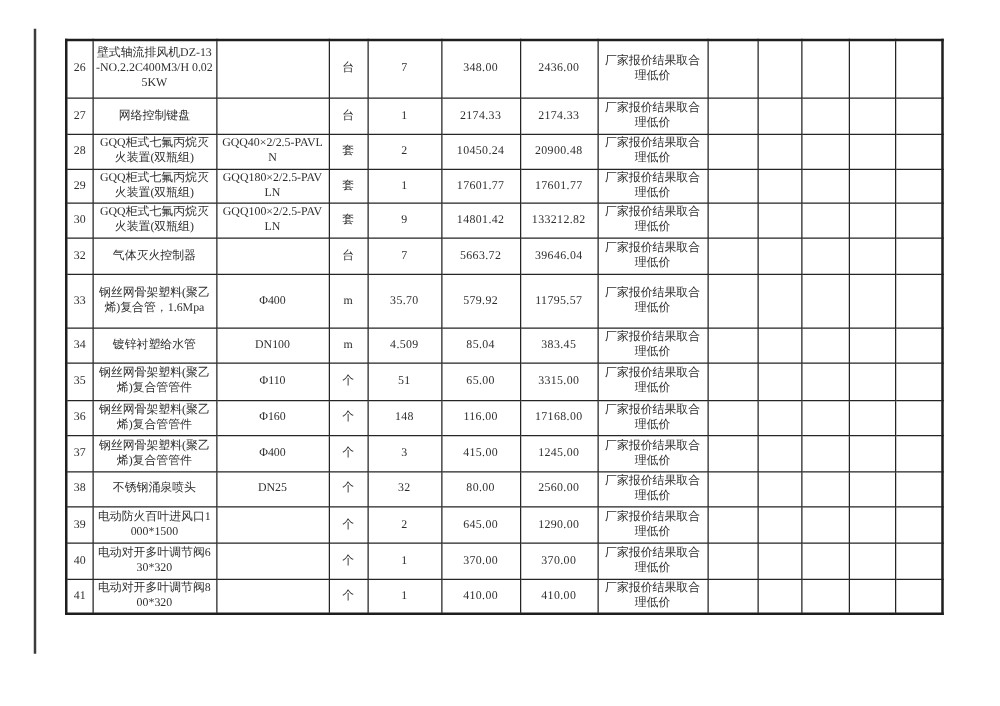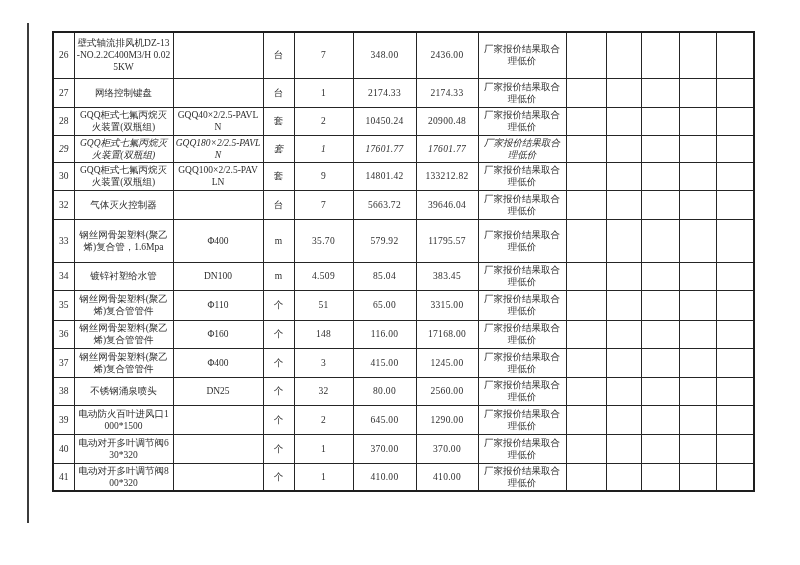--- a/index.html
+++ b/index.html
@@ -112,21 +112,21 @@
           <td class="c-qty">2</td>
           <td class="c-uprice">10450.24</td>
           <td class="c-total">20900.48</td>
           <td class="c-remark">厂家报价结果取合理低价</td>
           <td></td>
           <td></td>
           <td></td>
           <td></td>
           <td></td>
         </tr>
-        <tr style="height: 27px; font-style: italic;">
+        <tr style="height: 27px;">
           <td class="c-no">29</td>
           <td class="c-name">GQQ柜式七氟丙烷灭火装置(双瓶组)</td>
           <td class="c-spec">GQQ180×2/2.5-PAVLN</td>
           <td class="c-unit">套</td>
           <td class="c-qty">1</td>
           <td class="c-uprice">17601.77</td>
           <td class="c-total">17601.77</td>
           <td class="c-remark">厂家报价结果取合理低价</td>
           <td></td>
           <td></td>

